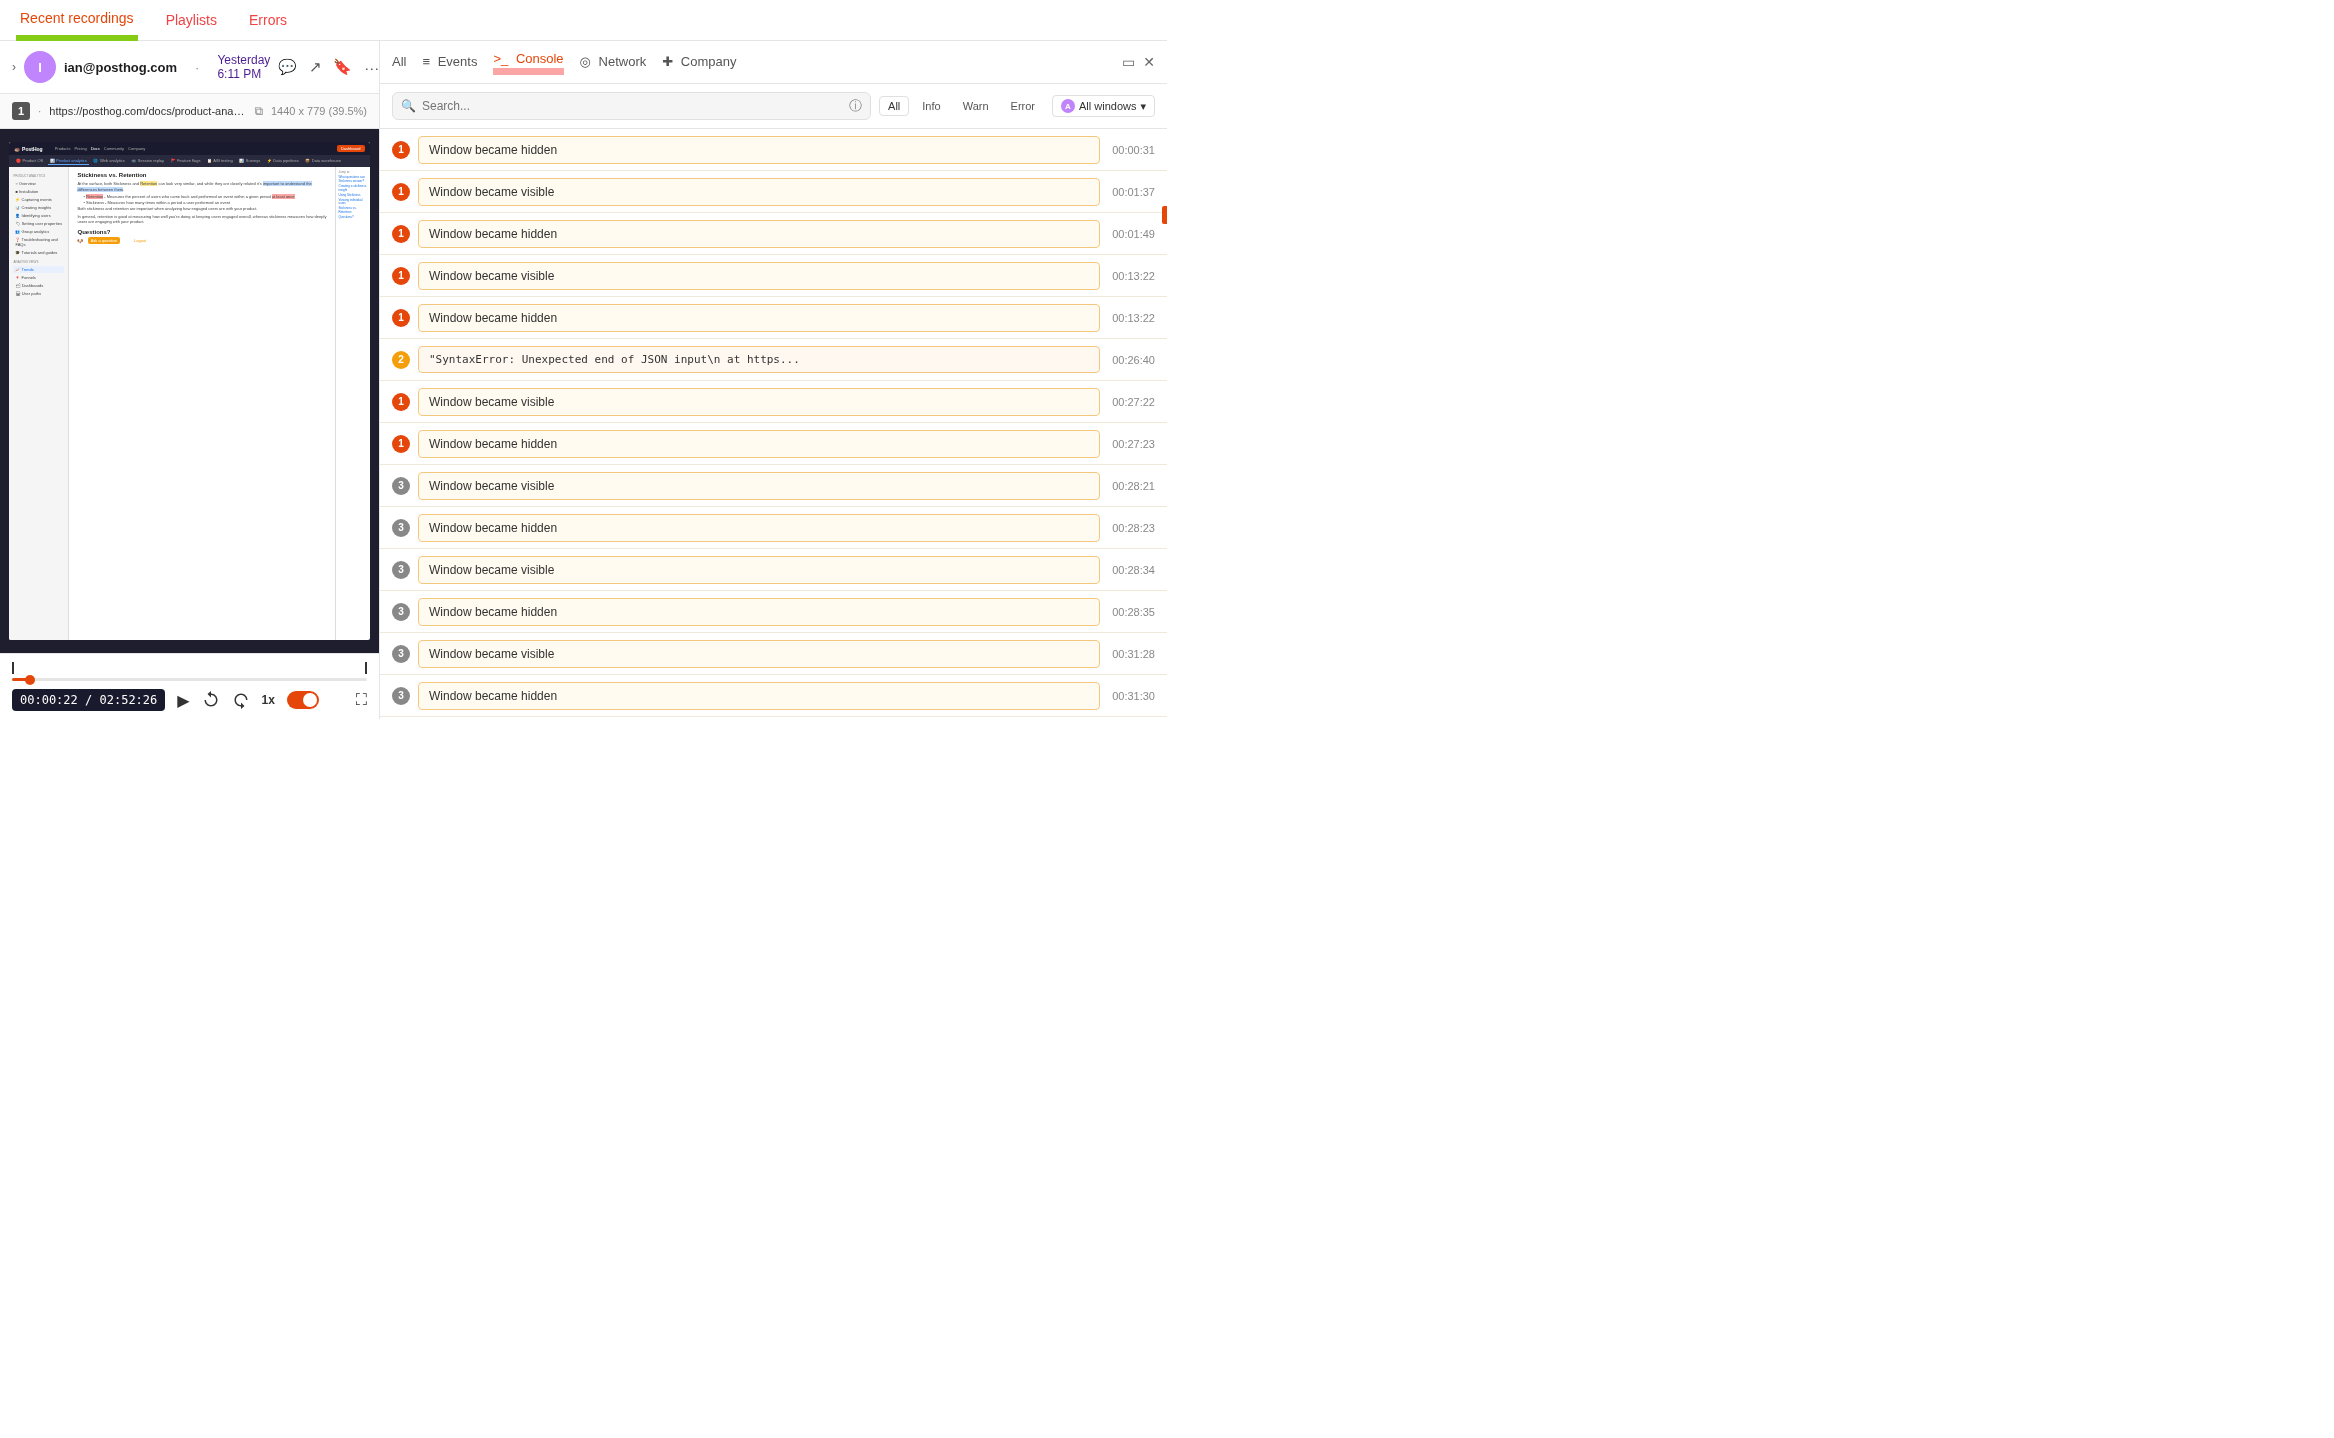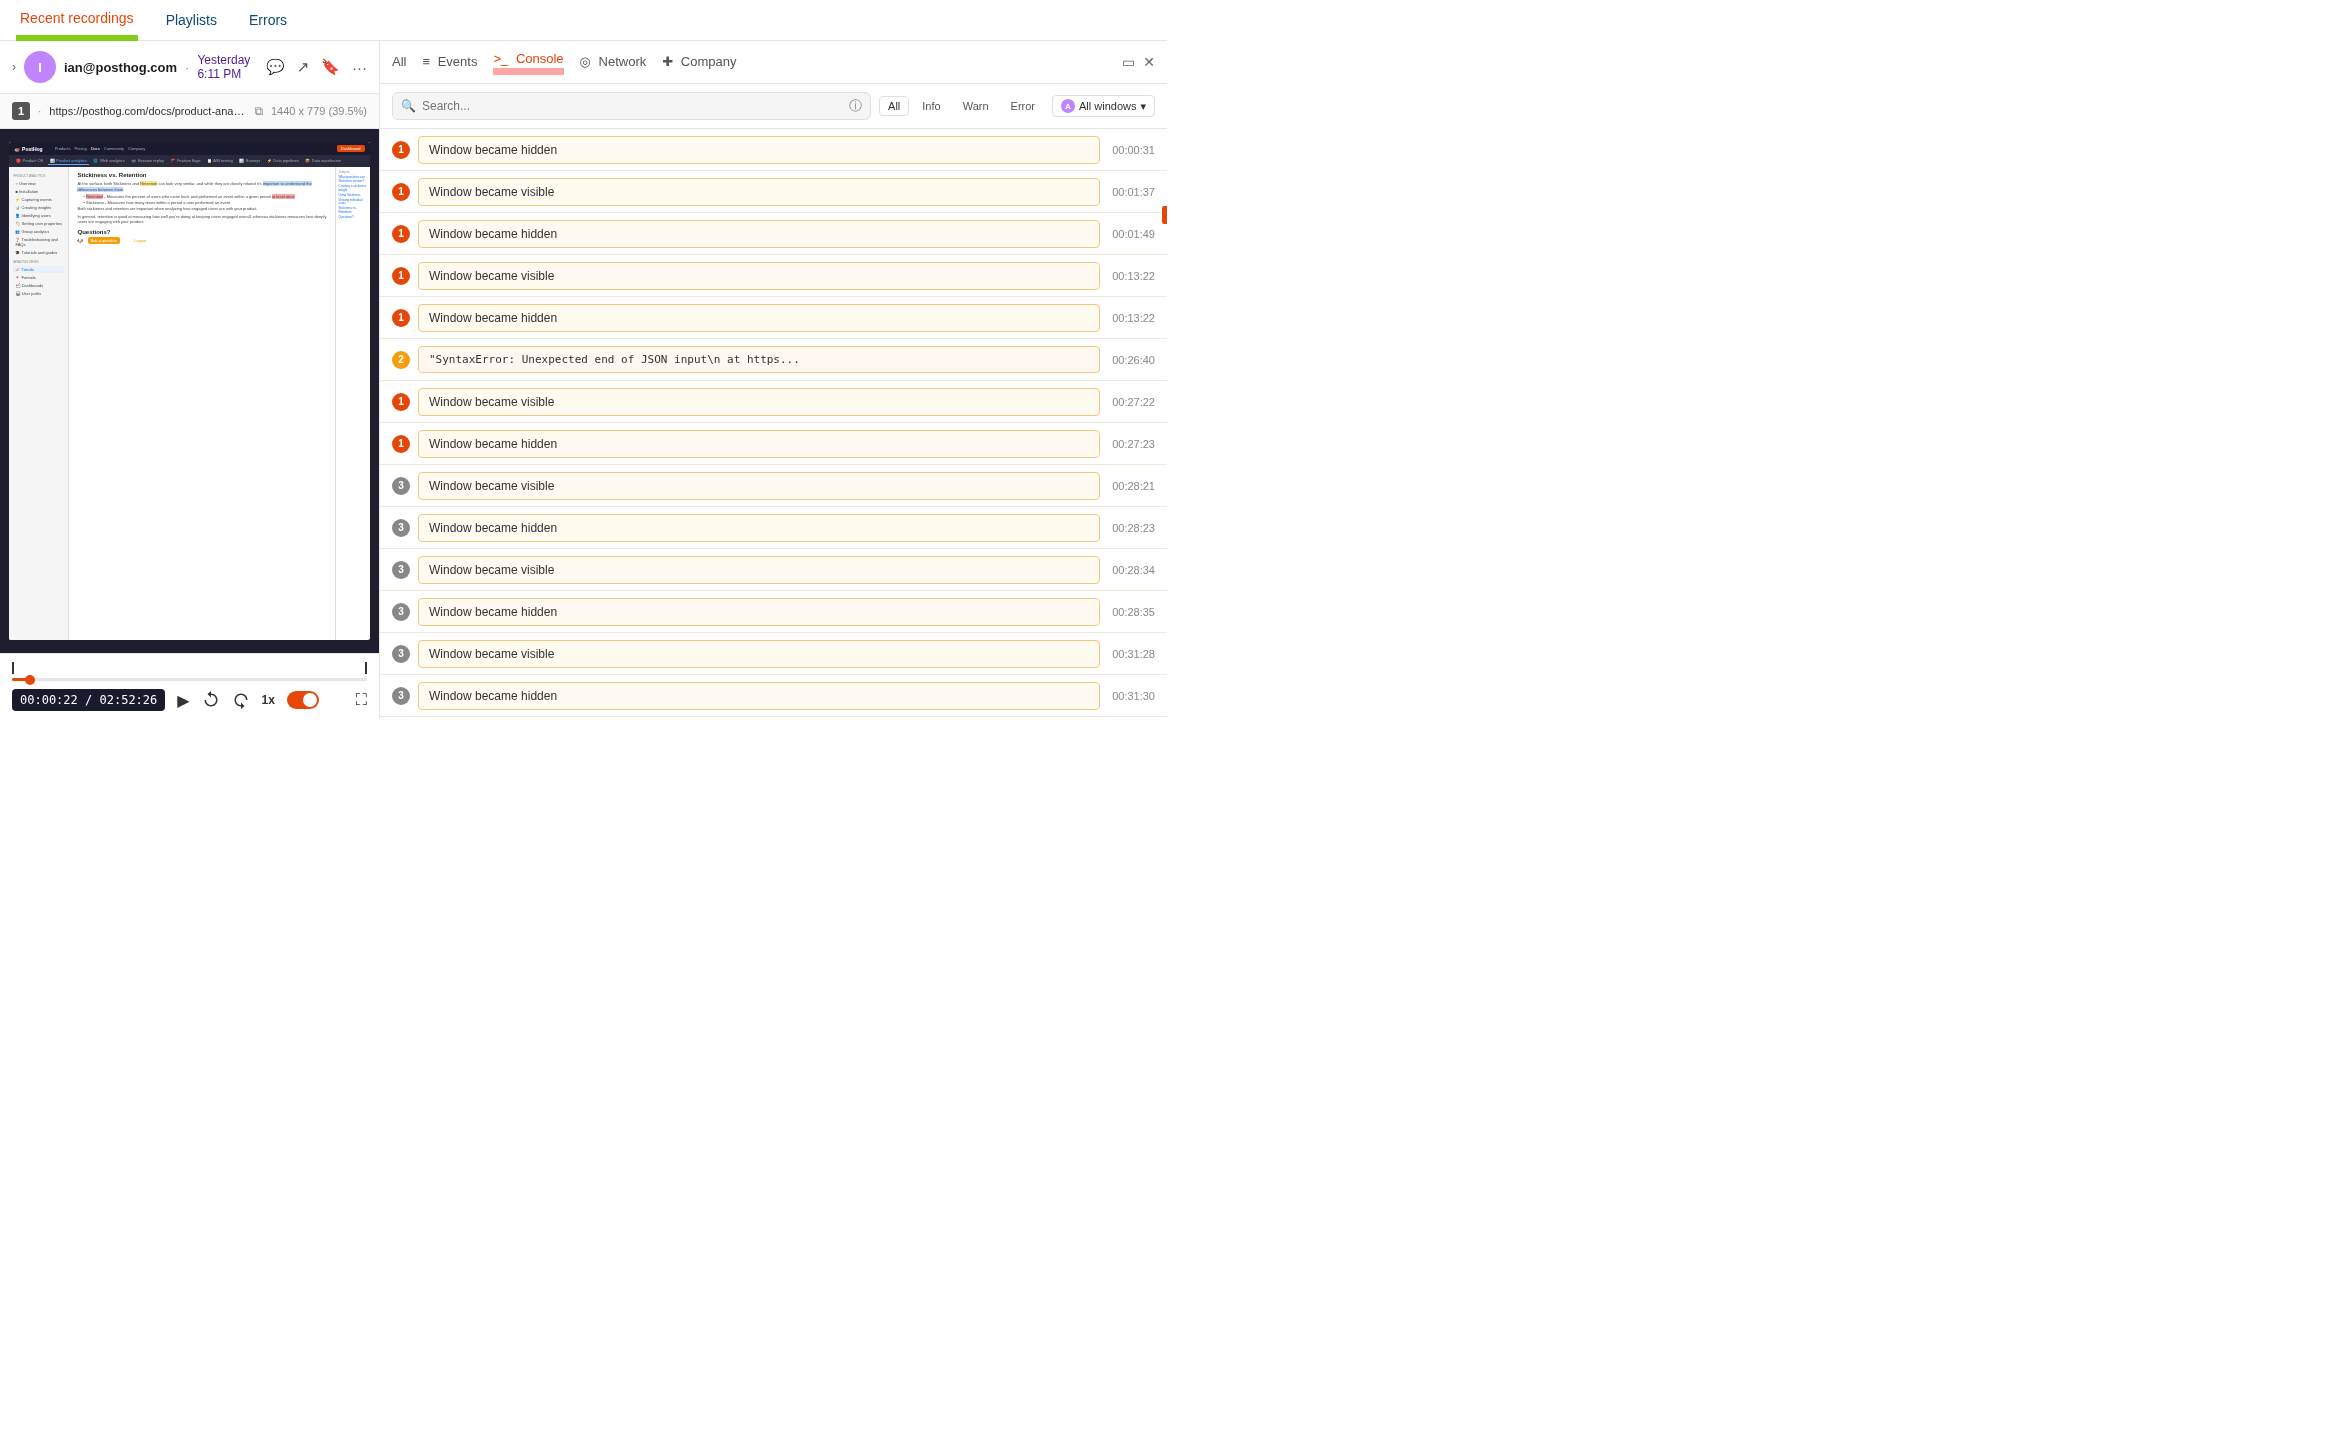--- a/index.html
+++ b/index.html
@@ -22,21 +22,21 @@
       height: 41px;
       gap: 24px;
     }
     .nav-tab {
       padding: 0 4px;
       height: 41px;
       display: flex;
       align-items: center;
       font-size: 14px;
       cursor: pointer;
-      color: #0c4a6e;
+      color: #ef4444;
       border-bottom: 2px solid transparent;
       margin-bottom: -1px;
     }
     .nav-tab.active {
       color: #e5470b;
       border-bottom: 6px solid #84cc16;
       font-weight: 500;
     }
 
     
@@ -78,21 +78,21 @@
       justify-content: center;
       color: white;
       font-weight: 600;
       font-size: 13px;
       flex-shrink: 0;
     }
     .recording-info {
       flex: 1;
       display: flex;
       align-items: center;
-      gap: 8px;
+      gap: 18px;
     }
     .recording-user {
       font-weight: 600;
       font-size: 13px;
     }
     .recording-time {
       color: #4c1d95;
       font-size: 12px;
     }
     .header-actions {

